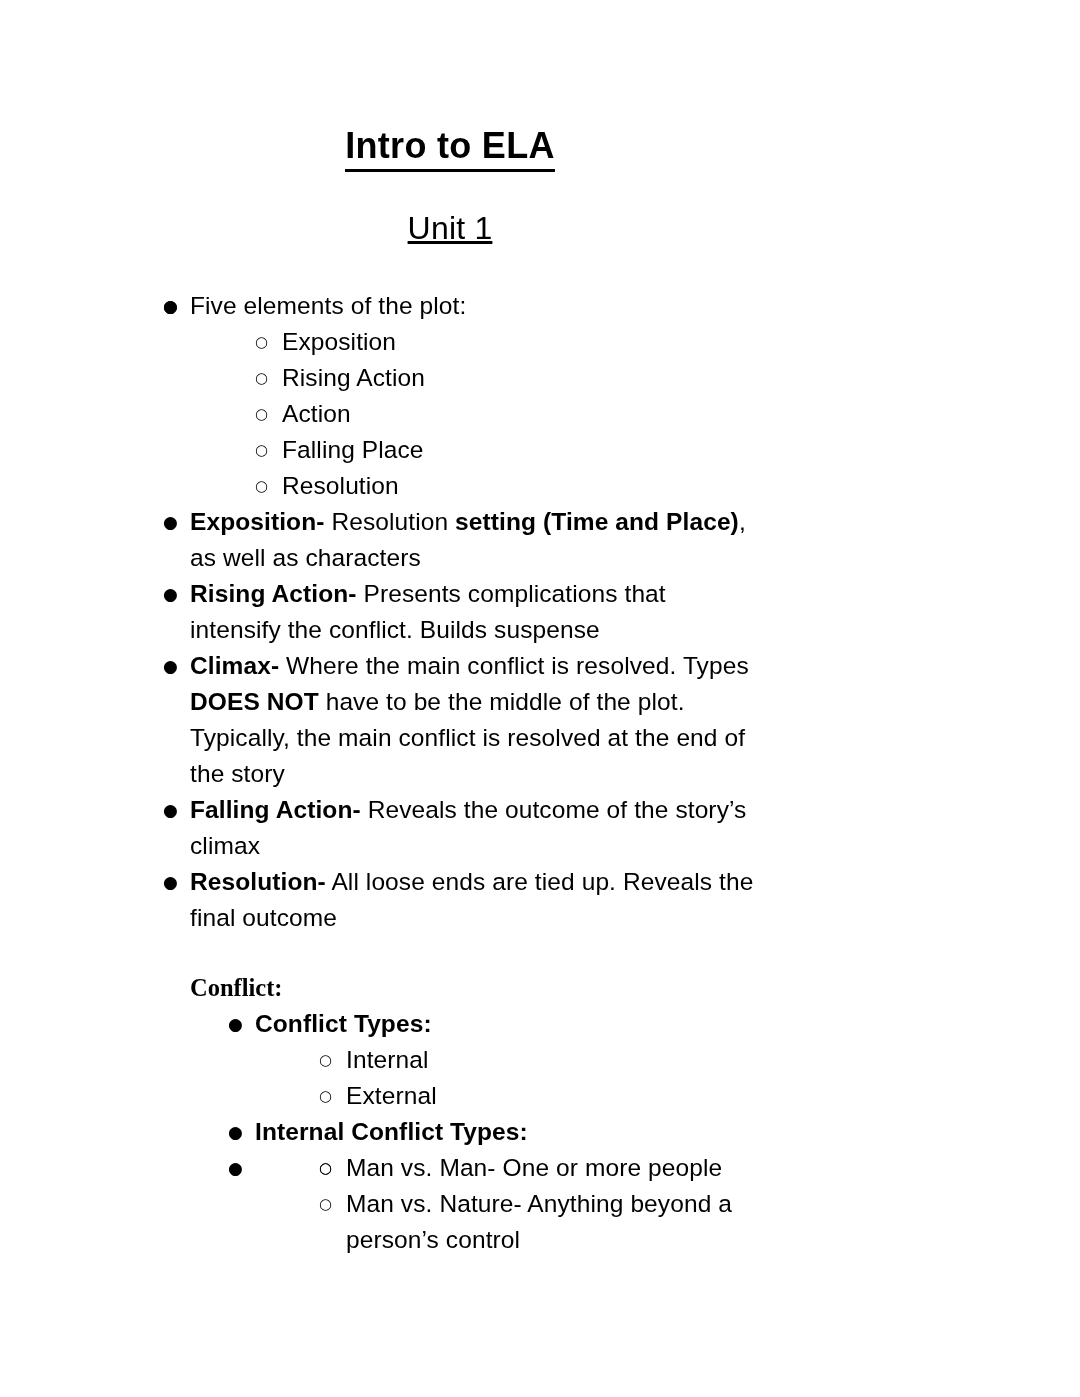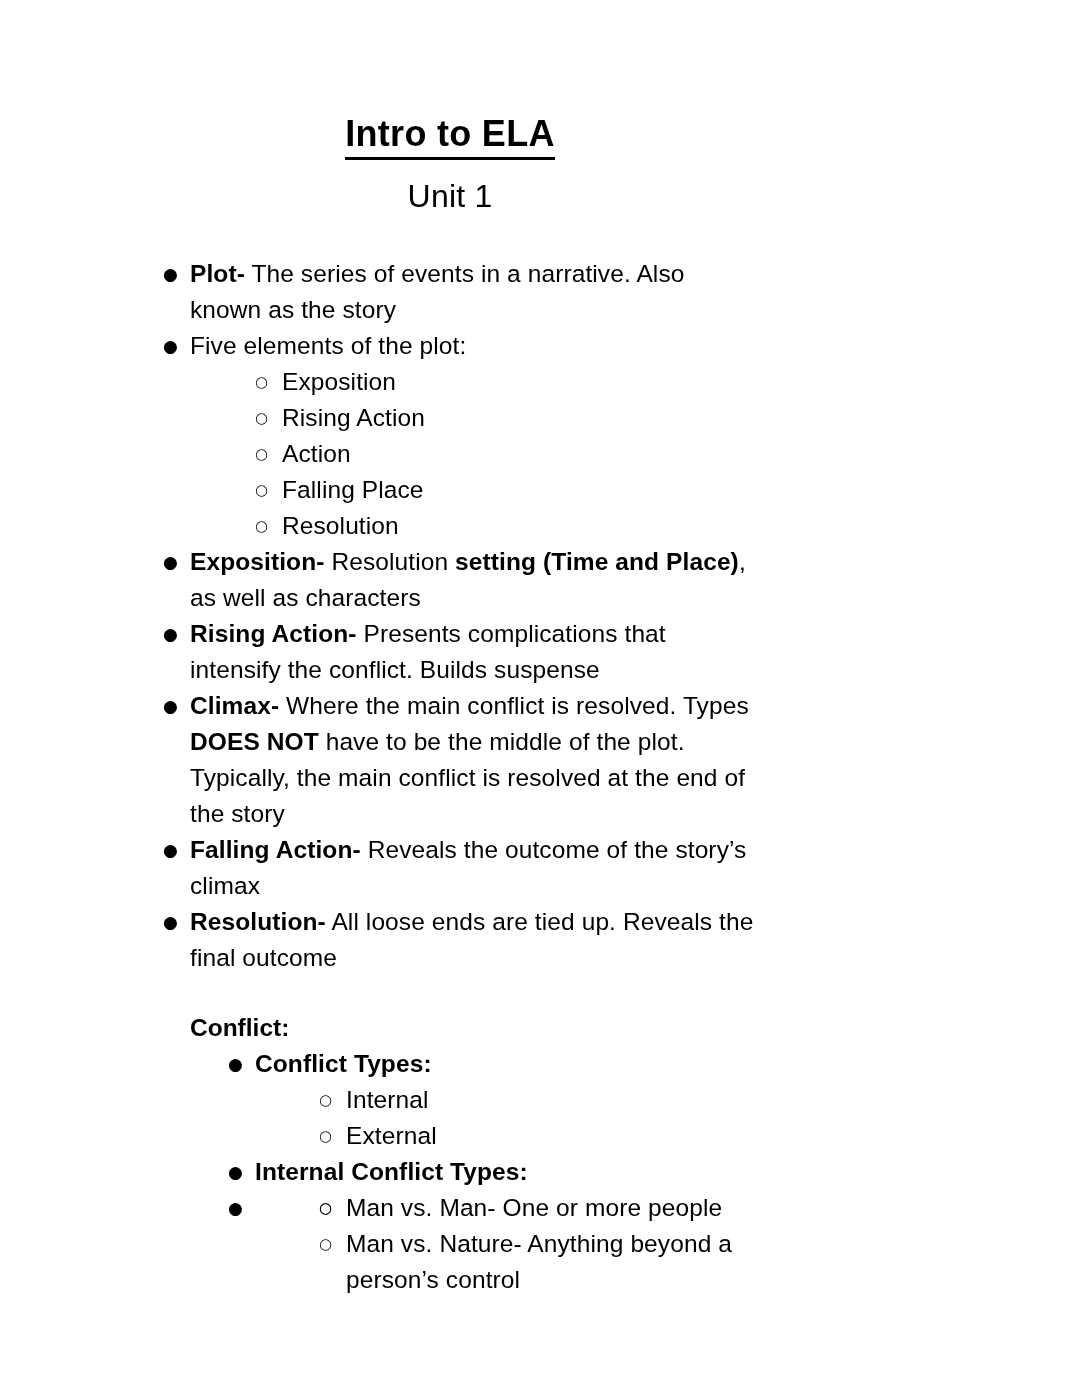--- a/index.html
+++ b/index.html
@@ -12,21 +12,21 @@
     width: 1080px;
     height: 1397px;
     background: #ffffff;
     overflow: hidden;
     font-family: "Liberation Sans", sans-serif;
     color: #000000;
   }
   .doc-body {
     position: absolute;
     left: 0;
-    top: 0;
+    top: 12px;
     width: 900px;
   }
 
   
   .title-block {
     text-align: center;
     padding-top: 112px;
   }
   .doc-title {
     font-size: 36px;
@@ -34,22 +34,23 @@
     letter-spacing: 0.3px;
     line-height: 44px;
     display: inline-block;
     border-bottom: 3px solid #000;
     padding-bottom: 1px;
   }
   .doc-subtitle {
     font-size: 32px;
     font-weight: 500;
     line-height: 40px;
-    margin-top: 16px;
+    margin-top: 36px;
     letter-spacing: 0.2px;
+    text-decoration: underline;
   }
 
   
   .list {
     margin: 0;
     padding: 0;
     list-style: none;
   }
   .li {
     position: relative;
@@ -84,20 +85,21 @@
   }
   
   .conflict-block {
     margin-top: 34px;
   }
   .conflict-heading {
     margin-left: 190px;
     font-size: 24.5px;
     line-height: 36px;
     font-weight: 700;
+    font-family: Liberation Serif, serif;
   }
   .conflict-list {
     margin-left: 228px;
     margin-right: 100px;
   }
   .conflict-list .level2 {
     margin-left: 64px;
   }
 
   b, .b {
@@ -112,21 +114,20 @@
 
     <div class="title-block">
       <div class="doc-title">Intro to ELA</div>
       <div class="doc-subtitle">Unit 1</div>
     </div>
 
     <ul class="list level1" style="margin-top:40px;">
 
       <li class="li">
         <span class="marker">●</span>
-        <span><b>Plot-</b><span> The series of events in a narrative. Also known as the story</span></span>
       </li>
 
       <li class="li">
         <span class="marker">●</span>
         <span>Five elements of the plot:</span>
 
         <ul class="list level2">
           <li class="li hollow">
             <span class="marker">○</span>
             <span>Exposition</span>

